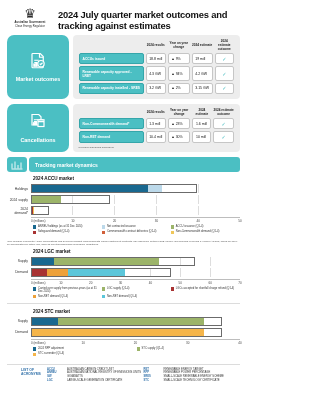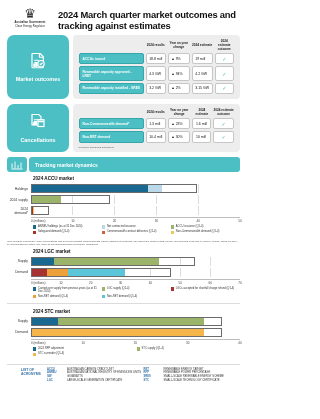--- a/index.html
+++ b/index.html
@@ -101,21 +101,21 @@
 
 <div class="page">
 
   <div class="header">
     <div class="crest">
       <div class="crest-mark">♛</div>
       <div class="crest-l1">Australian Government</div>
       <div class="crest-l2">Clean Energy Regulator</div>
     </div>
     <div class="title">
-      <h1>2024 March quarter market outcomes and tracking against estimates</h1>
+      <h1>2024 July quarter market outcomes and tracking against estimates</h1>
     </div>
   </div>
 
   <div class="panel">
     <div class="panel-badge">
       <span class="badge-icon">
         <svg width="20" height="18" viewBox="0 0 24 24" fill="none" stroke="#ffffff" stroke-width="1.6">
           <path d="M5 2h10l4 4v14a1 1 0 0 1-1 1H5a1 1 0 0 1-1-1V3a1 1 0 0 1 1-1z"></path>
           <path d="M14 2v5h5"></path>
           <path d="M7 11h6M7 14h4"></path>

